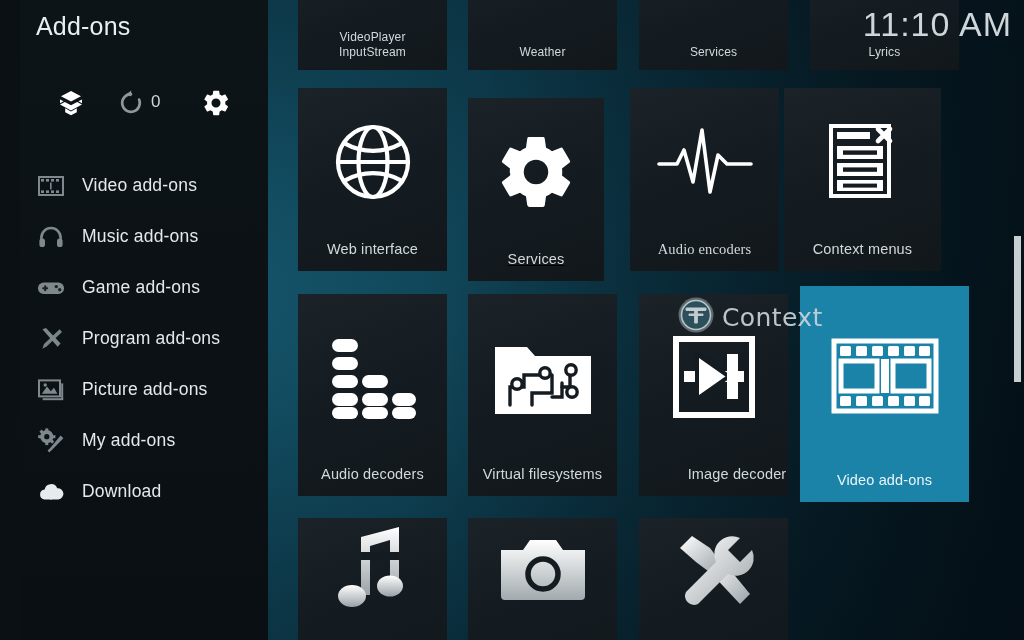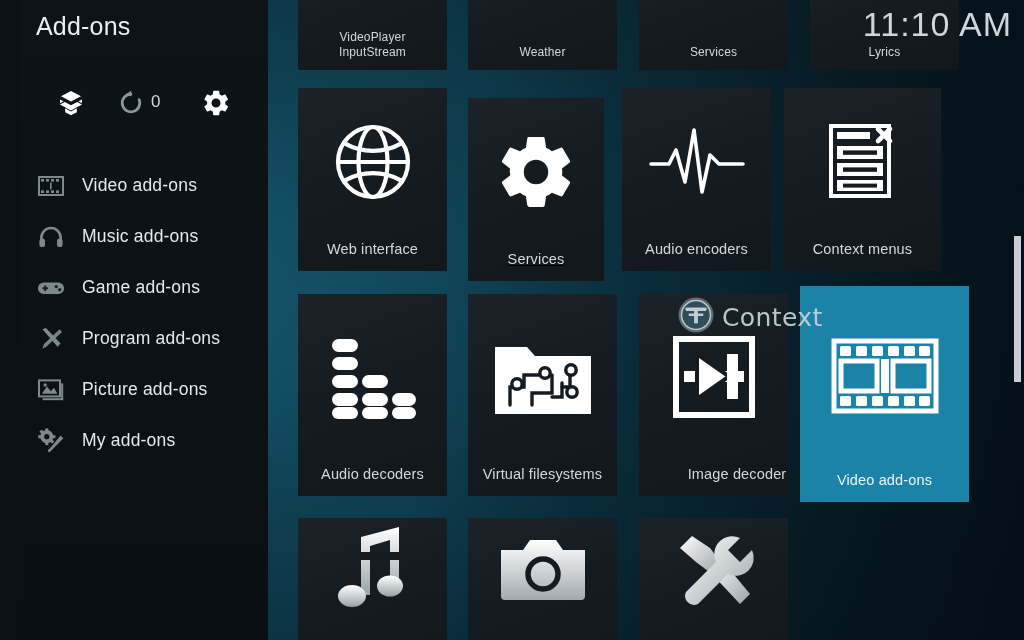--- a/index.html
+++ b/index.html
@@ -232,20 +232,30 @@
                 <rect x="14.2" y="7.2" width="3.2" height="3"></rect>
               <rect x="2.1" y="2.2" width="3" height="3.2" transform="rotate(-45 3.6 3.8)"></rect>
               <rect x="12.5" y="11.9" width="3" height="3.2" transform="rotate(-45 14 13.5)"></rect>
               <path d="M22.6 7.6 L25.4 10.3 L14.4 21.6 L11.2 24.6 L9.6 22.6 L12.6 19.4 Z"></path>
             </g>
           </svg>
         </span>
         <span class="side-label">My add-ons</span>
       </div>
 
+      <div class="side-item">
+        <span class="side-ico">
+          <svg width="28" height="22" viewBox="0 0 28 22">
+            <path d="M7.2 18.4 A5 5 0 0 1 7.6 8.5 A6.6 6.6 0 0 1 20.2 7.2 A4.9 4.9 0 0 1 21.4 18.4 Z" fill="#e6ecee"></path>
+            <path d="M14 8.8 L14 15.2 M14 16.8 L9.6 12.2 M14 16.8 L18.4 12.2" fill="none" stroke="#e6ecee" stroke-width="2.6" stroke-linecap="round" stroke-linejoin="round"></path>
+            <path d="M10.4 14.2 L17.6 14.2 L14 19 Z" fill="#e6ecee"></path>
+          </svg>
+        </span>
+        <span class="side-label">Download</span>
+      </div>
 
     </div>
   </div>
 
   <div id="content">
 
     <div id="grid">
 
       <div class="tile row0" style="left:50px; top:-40px; width:149px; height:110px;">
         <div class="tile-label">
@@ -283,21 +293,21 @@
 
       <div class="tile" style="left:220px; top:98px; width:136px; height:183px;text-decoration:underline;">
         <div class="tile-ico">
           <svg width="84" height="84" viewBox="0 0 24 24">
             <path fill="#ffffff" d="M19.43 12.98c.04-.32.07-.64.07-.98s-.03-.66-.07-.98l2.11-1.65a.5.5 0 0 0 .12-.64l-2-3.46a.5.5 0 0 0-.61-.22l-2.49 1a7.3 7.3 0 0 0-1.69-.98l-.38-2.65A.49.49 0 0 0 14 2h-4a.49.49 0 0 0-.49.42l-.38 2.65c-.61.25-1.17.58-1.69.98l-2.49-1a.5.5 0 0 0-.61.22l-2 3.46a.5.5 0 0 0 .12.64l2.11 1.65c-.04.32-.07.65-.07.98s.3.66.07.98l-2.11 1.65a.5.5 0 0 0-.12.64l2 3.46c.14.24.42.32.61.22l2.49-1c.52.4 1.08.73 1.69.98l.38 2.65c.4.24.25.42.49.42h4c.24 0 .44-.18.49-.42l.38-2.65c.61-.25 1.17-.58 1.69-.98l2.49 1c.19.1.47.02.61-.22l2-3.46a.5.5 0 0 0-.12-.64l-2.11-1.65zM12 15.5A3.5 3.5 0 1 1 12 8.5a3.5 3.5 0 0 1 0 7z"></path>
           </svg>
         </div>
         <div class="tile-label">Services</div>
       </div>
 
-      <div class="tile" style="left:374px; top:88px; width:149px; height:183px;">
+      <div class="tile" style="left:382px; top:88px; width:149px; height:183px;font-family:Liberation Serif, serif;">
         <div class="tile-ico">
           <svg width="96" height="76" viewBox="0 0 96 76">
             <polyline points="2,40 20,40 27,26 36,58 45,6 53,68 61,31 70,40 94,40" fill="none" stroke="#ffffff" stroke-width="3.6" stroke-linejoin="round" stroke-linecap="round"></polyline>
           </svg>
         </div>
         <div class="tile-label">Audio encoders</div>
       </div>
 
       <div class="tile" style="left:536px; top:88px; width:157px; height:183px;">
         <div class="tile-ico">

